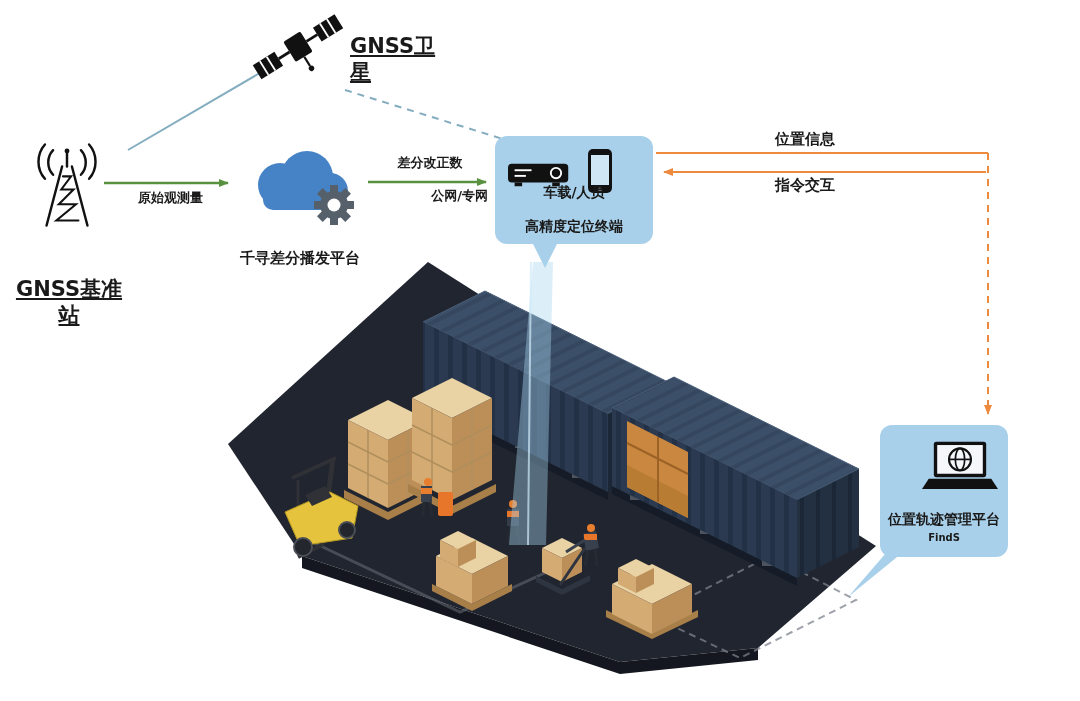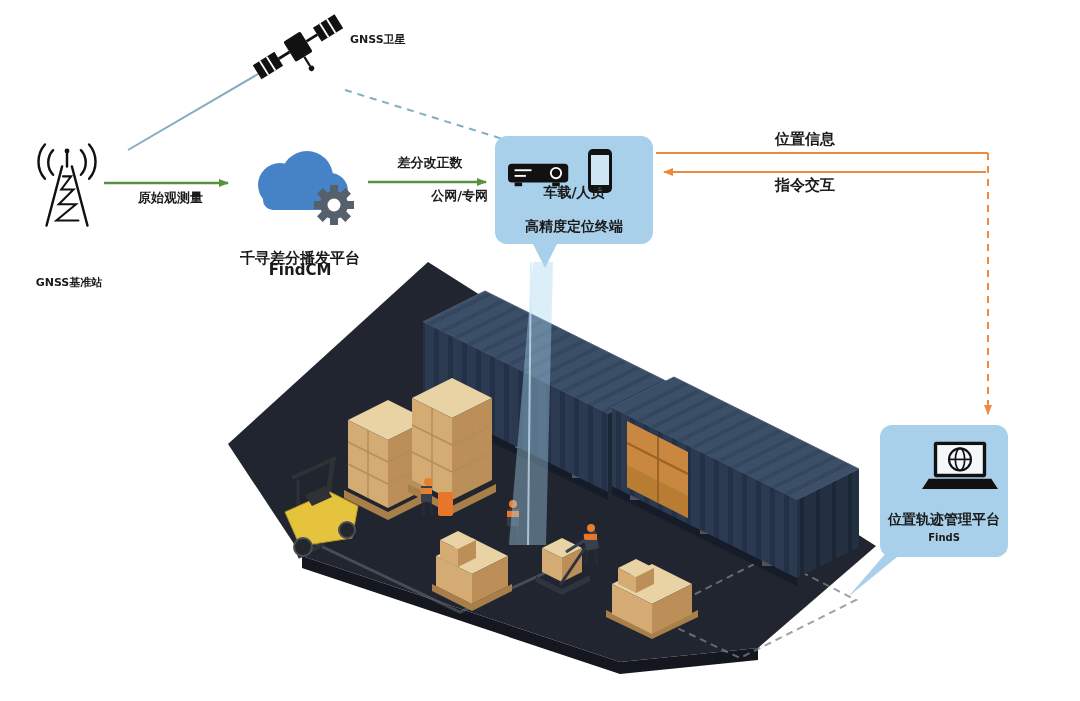--- a/index.html
+++ b/index.html
@@ -3,21 +3,21 @@
 <meta charset="utf-8">
 <style>
   html,body{margin:0;padding:0;background:#fff;}
   .canvas{
     position:relative;width:1080px;height:701px;background:#fff;overflow:hidden;
     font-family:"DejaVu Sans","Liberation Sans",sans-serif;color:var(--text,#1a1a1a);
   }
   .layer{position:absolute;left:0;top:0;}
   .abs{position:absolute;}
   .lbl{position:absolute;text-align:center;font-weight:bold;color:var(--text,#1a1a1a);line-height:1.25;}
-  .lbl-lg{font-size:11px;}
+  .lbl-lg{font-size:21px;text-decoration:underline;}
   .lbl-md{font-size:15px;}
   .lbl-sm{font-size:13px;}
   .bubble{position:absolute;background:var(--bubble,#a9d0ea);border-radius:12px;}
   .bubble .lbl{left:0;width:100%;}
   
   .teal-line{stroke:var(--satellite-link,#84adc0);stroke-width:2;fill:none;}
   .dashed{stroke-dasharray:7 6;}
   .green-line{stroke:var(--green-arrow,#59923f);stroke-width:2.5;fill:none;}
   .orange-line{stroke:var(--orange-arrow,#ee8a3e);stroke-width:2;fill:none;}
   .fill-green{fill:var(--green-arrow,#59923f);}
@@ -251,21 +251,20 @@
           <rect x="-20" y="-4" width="40" height="8"></rect>
           <rect x="-4" y="-20" width="8" height="40" transform="rotate(45)"></rect>
           <rect x="-4" y="-20" width="8" height="40" transform="rotate(-45)"></rect>
           <circle r="14"></circle>
         </g>
         <circle r="6.5" fill="#fff"></circle>
       </g>
     </svg>
   </div>
   <div class="lbl lbl-md" style="left:215px;top:241px;width:170px;margin-top:8px;">千寻差分播发平台</div>
-  <div class="lbl lbl-md" style="left:215px;top:261px;width:170px;">FindCM</div>
 
   <div class="lbl lbl-sm" style="left:372px;top:155px;width:116px;">差分改正数</div>
   <div class="lbl lbl-sm" style="left:372px;top:188px;width:116px;text-align:right;">公网/专网</div>
 
   <div class="bubble" style="left:495px;top:136px;width:158px;height:108px;">
     <div class="abs" style="left:12px;top:22px;width:66px;height:32px;">
       <svg width="66" height="32" viewBox="0 0 70 34">
         <rect x="1" y="6" width="64" height="20" rx="4" fill="#111"></rect>
         <circle cx="52" cy="16" r="5.5" fill="none" stroke="#fff" stroke-width="2"></circle>
         <line x1="8" y1="13" x2="26" y2="13" stroke="#fff" stroke-width="2"></line>

